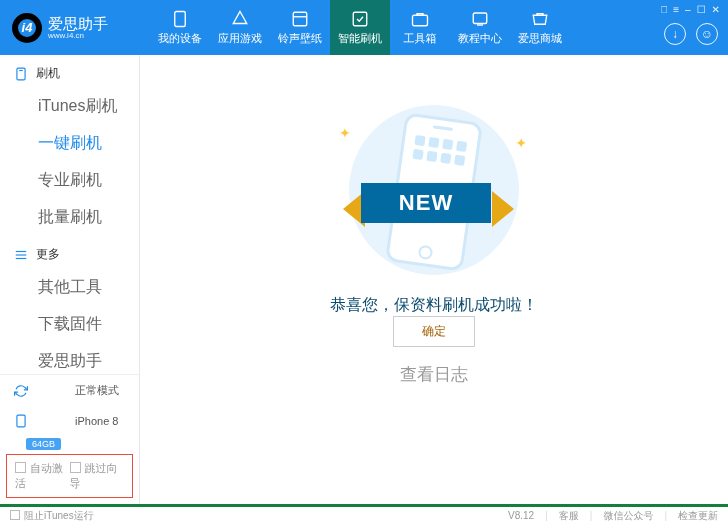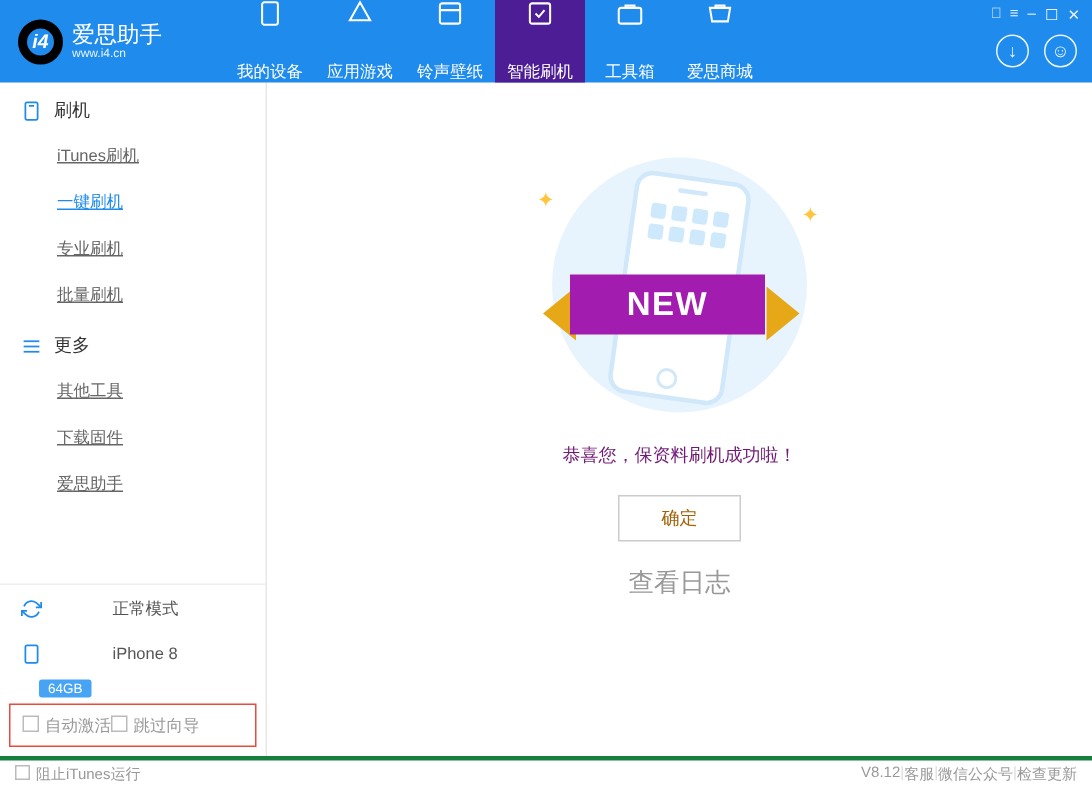--- a/index.html
+++ b/index.html
@@ -4,65 +4,65 @@
 <style>
 * { margin: 0; padding: 0; box-sizing: border-box; font-family: "Microsoft YaHei", sans-serif; }
 body { width: 728px; height: 524px; overflow: hidden; background: #fff; }
 
 .header { height: 55px; background: #1f8bec; display: flex; align-items: center; color: #fff; position: relative; }
 .logo-area { display: flex; align-items: center; padding: 0 12px; width: 150px; }
 .logo-circle { width: 30px; height: 30px; border: 6px solid #000000; border-radius: 50%; display: flex; align-items: center; justify-content: center; font-size: 13px; font-weight: bold; font-style: italic; margin-right: 6px; }
 .logo-text { font-size: 15px; font-weight: normal; line-height: 1; }
 .logo-sub { font-size: 8px; opacity: 0.9; }
 .tabs { display: flex; height: 100%; }
-.tab { width: 60px; display: flex; flex-direction: column; align-items: center; justify-content: space-between; font-size: 11px; cursor: pointer; }
-.tab.active { background: #4c1d95; }
+.tab { width: 60px; display: flex; flex-direction: column; align-items: center; justify-content: center; font-size: 11px; cursor: pointer; }
+.tab.active { background: #0f766e; }
 .tab-icon { width: 20px; height: 18px; margin-bottom: 3px; display: flex; align-items: center; justify-content: center; }
 .header-right { position: absolute; right: 8px; top: 4px; display: flex; gap: 6px; font-size: 10px; }
 .header-right span { cursor: pointer; opacity: 0.9; }
 .header-icons { position: absolute; right: 10px; bottom: 10px; display: flex; gap: 10px; }
 .circ-btn { width: 22px; height: 22px; border: 1.5px solid #fff; border-radius: 50%; display: flex; align-items: center; justify-content: center; cursor: pointer; font-size: 12px; opacity: 0.9; }
 
 .body { display: flex; height: 449px; }
-.sidebar { width: 178px; border-right: 1px solid #e8e8e8; display: flex; flex-direction: column; font-size: 12px; }
+.sidebar { width: 140px; border-right: 1px solid #e8e8e8; display: flex; flex-direction: column; font-size: 12px; }
 .side-scroll { flex: 1; overflow: hidden; }
 .side-header { display: flex; align-items: center; padding: 10px 14px 6px; color: #333; font-size: 12px; }
 .side-header svg { margin-right: 8px; }
-.side-item { padding: 8px 0 8px 38px; color: #666; cursor: pointer; font-size: 11px; text-decoration: underline; }
+.side-item { padding: 8px 0 8px 38px; color: #666; cursor: pointer; font-size: 16px; }
 .side-item.active { color: #1f8bec; }
 .side-bottom { border-top: 1px solid #eee; }
 .side-status, .side-device { padding: 8px 14px; display: flex; align-items: center; color: #555; font-size: 11px; gap: 39px; }
 .side-status svg, .side-device svg { margin-right: 8px; }
 .badge { background: #47a4f5; color: #fff; font-size: 9px; padding: 1px 6px; border-radius: 2px; margin-left: 26px; margin-top: 2px; display: inline-block; }
 .red-box { border: 1.5px solid #e74c3c; margin: 4px 6px 6px; padding: 6px 8px; display: flex; font-size: 11px; color: #999; }
 .chk { width: 11px; height: 11px; border: 1px solid #bbb; display: inline-block; margin-right: 4px; vertical-align: -1px; }
 
 .main { flex: 1; display: flex; flex-direction: column; align-items: center; padding-top: 50px; background: #fff; }
 .result-img { width: 210px; height: 170px; position: relative; margin-bottom: 20px; }
 .bg-circle { position: absolute; width: 170px; height: 170px; border-radius: 50%; background: #e8f4fd; left: 20px; top: 0; }
 .phone { position: absolute; width: 78px; height: 150px; background: #fff; border: 3px solid #d0e8f9; border-radius: 12px; left: 66px; top: 12px; transform: rotate(8deg); }
 .phone::before { content: ""; position: absolute; width: 20px; height: 3px; background: #d0e8f9; border-radius: 2px; top: 6px; left: 50%; transform: translateX(-50%); }
 .phone::after { content: ""; position: absolute; width: 10px; height: 10px; border: 2px solid #d0e8f9; border-radius: 50%; bottom: 4px; left: 50%; transform: translateX(-50%); }
 .screen-icons { position: absolute; top: 18px; left: 10px; right: 10px; display: grid; grid-template-columns: repeat(4, 1fr); gap: 4px; }
 .screen-icons span { width: 10px; height: 10px; background: #cde9fb; border-radius: 2px; }
 .ribbon { position: absolute; left: 10px; top: 78px; width: 175px; height: 50px; }
-.ribbon-rect { position: absolute; width: 130px; height: 40px; background: #a21caf; left: 22px; top: 0; display: flex; align-items: center; justify-content: center; font-family: Arial; font-weight: 900; color: #fff; font-size: 22px; letter-spacing: 1px; }
+.ribbon-rect { position: absolute; width: 130px; height: 40px; background: #0369a1; left: 22px; top: 0; display: flex; align-items: center; justify-content: center; font-family: Arial; font-weight: 900; color: #fff; font-size: 22px; letter-spacing: 1px; }
 .ribbon-l, .ribbon-r { position: absolute; width: 0; height: 0; top: 8px; }
 .ribbon-l { left: 4px; border-top: 18px solid transparent; border-bottom: 18px solid transparent; border-right: 22px solid #e6a817; }
 .ribbon-r { right: 0; border-top: 18px solid transparent; border-bottom: 18px solid transparent; border-left: 22px solid #e6a817; }
 .sparkle { position: absolute; color: #ffc53d; font-size: 14px; }
 .s1 { left: 10px; top: 20px; } .s2 { right: 12px; top: 30px; }
 
-.result-text { font-size: 12px; color: #701a75; margin-bottom: 18px; }
+.result-text { font-size: 16px; color: #0c4a6e; }
 .ok-btn { padding: 6px 28px; border: 1px solid #ccc; background: #fff; font-size: 12px; color: #a16207; cursor: pointer; margin-bottom: 16px; }
 .log-link { font-size: 17px; color: #999; cursor: pointer; }
 
 .footer { height: 20px; border-top: 3px solid #15803d; display: flex; align-items: center; padding: 0 10px; font-size: 10px; color: #999; }
 .footer .chk { width: 10px; height: 10px; }
-.footer-right { margin-left: auto; display: flex; gap: 0; align-items: center; justify-content: flex-end; }
+.footer-right { margin-left: auto; display: flex; gap: 11px; align-items: center; justify-content: flex-end; }
 .footer-right .sep { color: #ddd; }
 </style>
 </head>
 <body>
 
 <div class="header">
   <div class="logo-area">
     <div class="logo-circle">i4</div>
     <div>
       <div class="logo-text">爱思助手</div>
@@ -105,20 +105,29 @@
         <span>智能刷机</span>
       </div>
       <div class="tab">
         <div class="tab-icon">
           <svg width="18" height="18" viewBox="0 0 24 24" fill="none" stroke="#fff" stroke-width="1.8">
             <rect x="2" y="7" width="20" height="14" rx="2"></rect>
             <path d="M8 7V5h8v2"></path>
           </svg>
         </div>
         <span>工具箱</span>
+      </div>
+      <div class="tab">
+        <div class="tab-icon">
+          <svg width="18" height="18" viewBox="0 0 24 24" fill="none" stroke="#fff" stroke-width="1.8">
+            <rect x="3" y="4" width="18" height="14" rx="2"></rect>
+            <path d="M8 20h8"></path>
+          </svg>
+        </div>
+        <span>教程中心</span>
       </div>
       <div class="tab">
         <div class="tab-icon">
           <svg width="18" height="18" viewBox="0 0 24 24" fill="none" stroke="#fff" stroke-width="1.8">
             <path d="M3 7h18l-2 12H5z"></path>
             <path d="M8 7V5h8v2"></path>
           </svg>
         </div>
         <span>爱思商城</span>
       </div>

